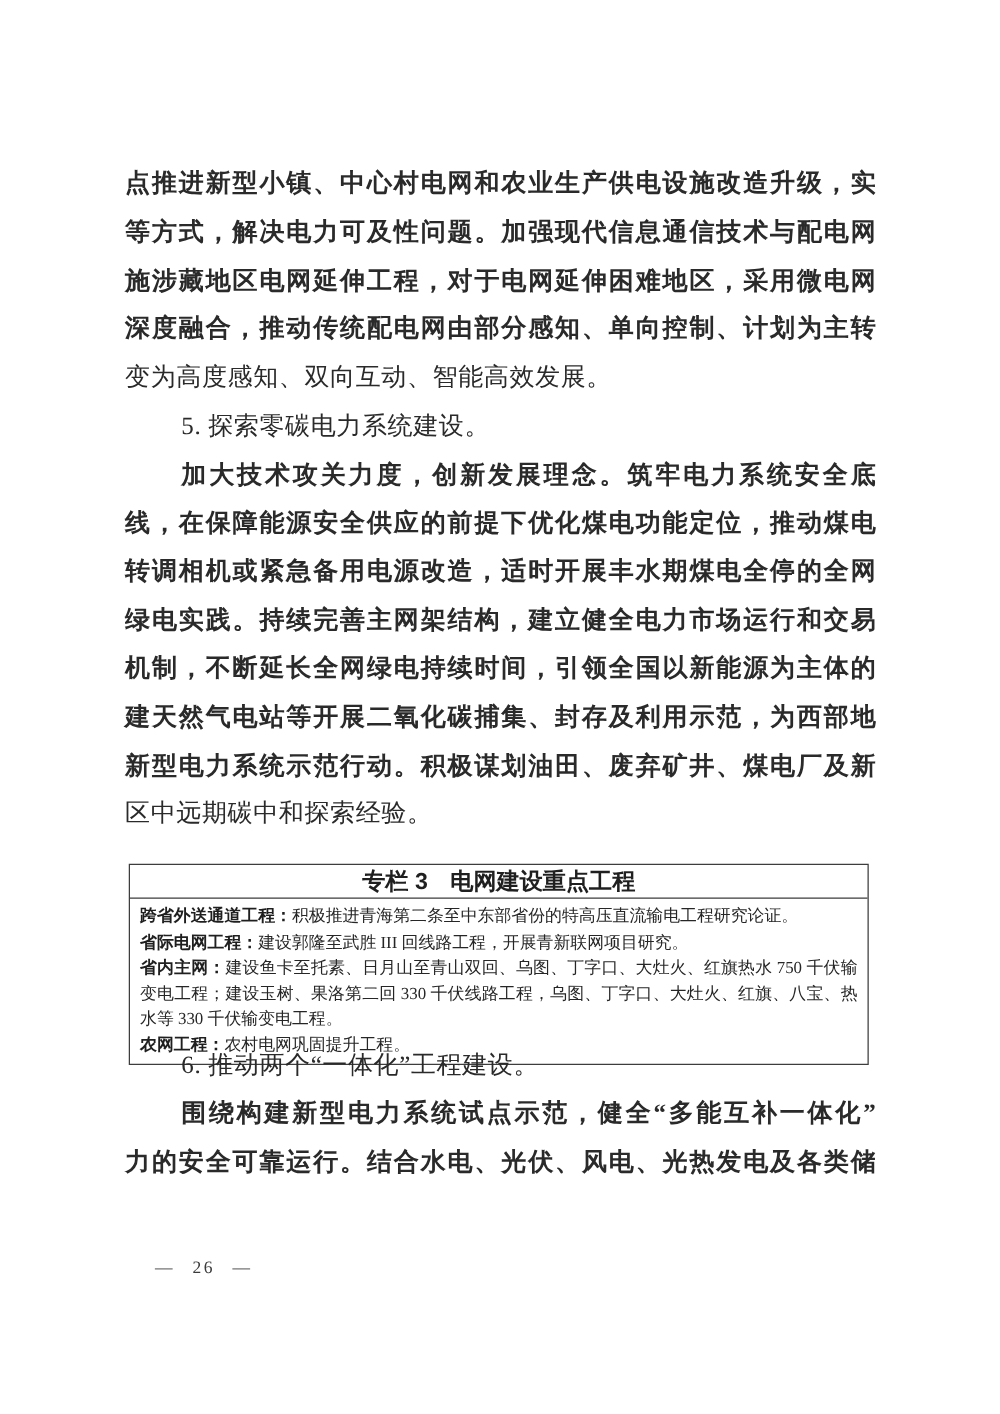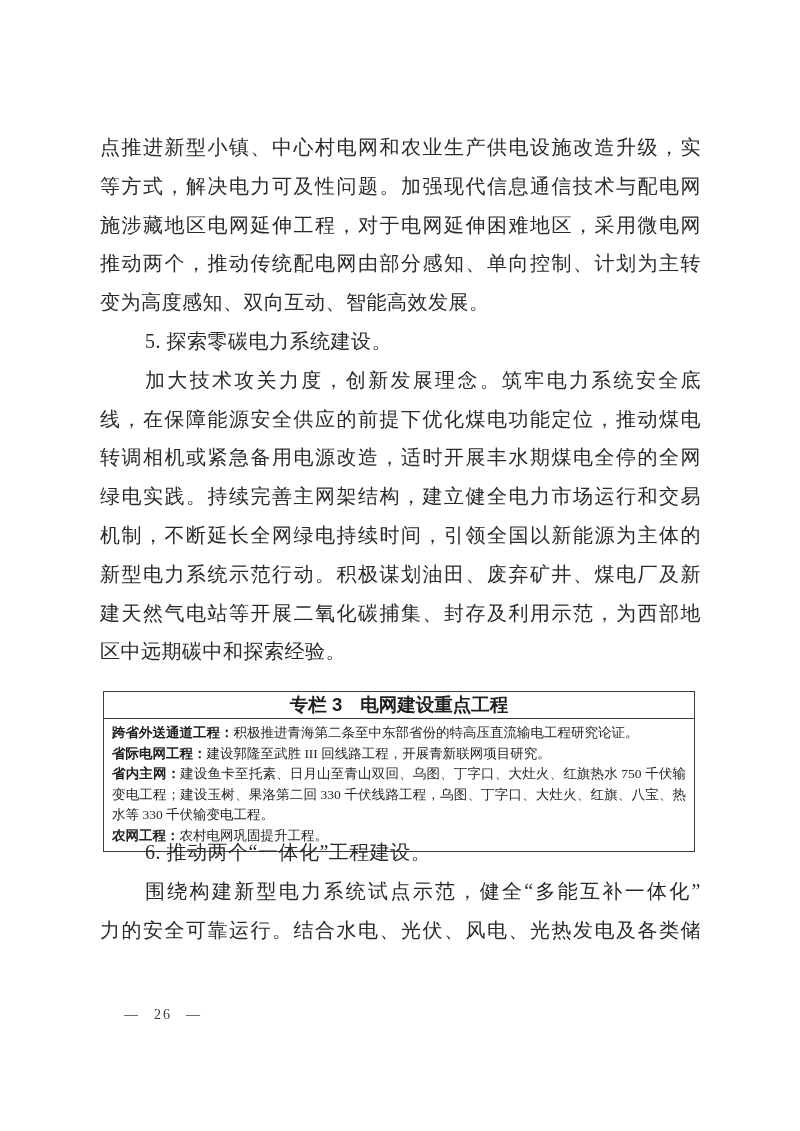--- a/index.html
+++ b/index.html
@@ -19,20 +19,21 @@
     line-height:38.8px;
     height:38.8px;
     white-space:normal;
     text-align:left;
     letter-spacing:0.5px;
   }
   .ln.j {
     text-align:justify;
     text-align-last:justify;
     text-justify:inter-character;
+    font-weight:bold;
   }
   .ln.ind { text-indent:45px; }
 
   
   .box {
     position:absolute;
     left:103px; top:691px;
     width:592px;
     border:1.5px solid #3d3d3d;
     background:#ffffff;
@@ -77,30 +78,30 @@
 </style>
 </head>
 <body>
 
 <div class="page">
 
   <div class="text-top">
     <div class="ln j">点推进新型小镇、中心村电网和农业生产供电设施改造升级，实</div>
     <div class="ln j">等方式，解决电力可及性问题。加强现代信息通信技术与配电网</div>
     <div class="ln j">施涉藏地区电网延伸工程，对于电网延伸困难地区，采用微电网</div>
-    <div class="ln j">推动两个，推动传统配电网由部分感知、单向控制、计划为主转</div>
+    <div class="ln j">深度融合，推动传统配电网由部分感知、单向控制、计划为主转</div>
     <div class="ln">变为高度感知、双向互动、智能高效发展。</div>
     <div class="ln ind">5. 探索零碳电力系统建设。</div>
     <div class="ln ind j">加大技术攻关力度，创新发展理念。筑牢电力系统安全底</div>
     <div class="ln j">线，在保障能源安全供应的前提下优化煤电功能定位，推动煤电</div>
     <div class="ln j">转调相机或紧急备用电源改造，适时开展丰水期煤电全停的全网</div>
     <div class="ln j">绿电实践。持续完善主网架结构，建立健全电力市场运行和交易</div>
     <div class="ln j">机制，不断延长全网绿电持续时间，引领全国以新能源为主体的</div>
+    <div class="ln j">建天然气电站等开展二氧化碳捕集、封存及利用示范，为西部地</div>
     <div class="ln j">新型电力系统示范行动。积极谋划油田、废弃矿井、煤电厂及新</div>
-    <div class="ln j">建天然气电站等开展二氧化碳捕集、封存及利用示范，为西部地</div>
     <div class="ln">区中远期碳中和探索经验。</div>
   </div>
 
   <div class="box">
     <div class="box-title">
       <span>专栏 3</span><span class="t-gap">电网建设重点工程</span>
     </div>
     <div class="box-body">
       <div class="box-item">
         <span class="lbl">跨省外送通道工程：</span><span>积极推进青海第二条至中东部省份的特高压直流输电工程研究论证。</span>

